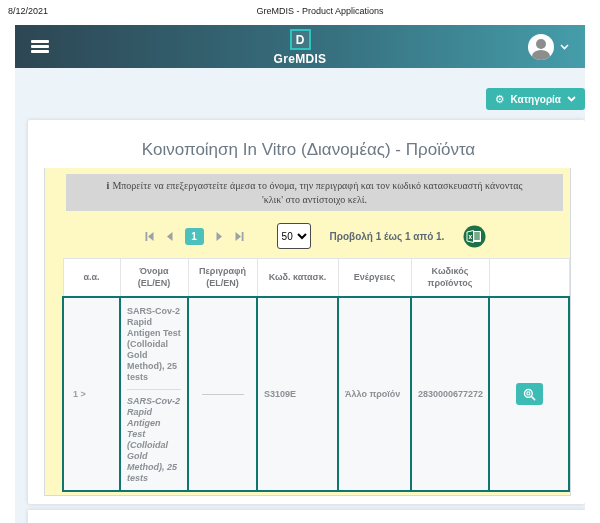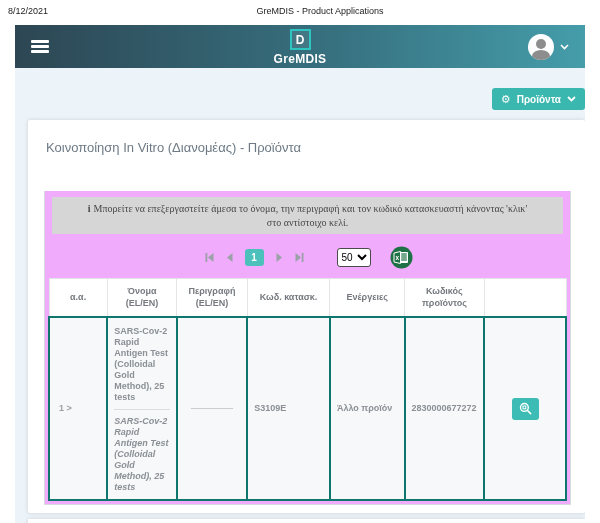--- a/index.html
+++ b/index.html
@@ -35,38 +35,38 @@
 
   .actions-row { display:flex; justify-content:flex-end; padding:20px 0 0 0; }
   .btn-actions { background:#3ab7ae; color:#fff; border:none; border-radius:3px; height:22px;
                  padding:0 9px; font-size:10px; font-weight:bold; display:flex; align-items:center;
                  gap:6px; cursor:pointer; font-family:inherit; }
   .btn-actions .gear { font-size:11px; line-height:1; }
 
   .main-card { margin:10px 0 0 13px; margin-right:0; background:#fff; border-radius:2px;
                box-shadow:0 0 4px rgba(0,0,0,.15); padding:18px 14px 8px 16px; }
 
-  .page-title { font-size:13px; color:#6d7a85; margin:2px 0 36px 2px; font-weight:400; }
+  .page-title { font-size:17px; color:#6d7a85; margin:2px 0 8px 2px; font-weight:400;text-align:center; }
 
   .panel-header { background:#3ab7ae; color:#fff; font-size:10px; font-weight:bold;
                   padding:5px 10px; display:flex; align-items:center; gap:7px; cursor:pointer;
                   border-radius:2px 2px 0 0; }
-  .panel-body { border:1px solid #d5dbe0; border-top:none; padding:4px 3px 3px 3px; background:#f0abfc; }
+  .panel-body { border:1px solid #d5dbe0; border-top:none; padding:4px 3px 3px 17px; background:#fef9c3; }
 
   .info-box { background:#d6d6d6; margin:2px 4px 4px 4px; padding:5px 30px;
               font-family:"Liberation Serif","DejaVu Serif",serif; font-size:10px; color:#474747;
               text-align:center; line-height:1.35; }
   .info-box b { font-weight:bold; margin-right:3px; }
 
   .pagination { display:flex; align-items:center; justify-content:center; gap:7px; padding:8px 0 9px 0; }
   .pg-btn { background:none; border:none; padding:0 1px; cursor:pointer; display:flex; align-items:center; }
   .pg-page { width:19px; height:17px; background:#4cc0ba; color:#fff; font-size:10px; font-weight:bold;
              border:none; border-radius:3px; cursor:pointer; margin:0 2px; font-family:inherit; }
   .pg-size { font-size:10px; border:1px solid #4a4a4a; border-radius:3px; background:#fff;
-             height:19px; margin-left:24px; font-family:inherit; }
+             height:26px; margin-left:24px; font-family:inherit; }
   .pg-summary { font-size:10px; font-weight:bold; color:#5d6a73; margin-left:12px; }
   .excel-btn { background:none; border:none; margin-left:12px; cursor:pointer; padding:0; }
 
   table { width:100%; border-collapse:collapse; table-layout:fixed; font-size:9px; color:#8a9096; }
   th { border:1px solid #e2e5e8; background:#fff; color:#75797e; font-size:9px; font-weight:bold;
        padding:7px 3px; text-align:center; line-height:1.3; }
   td { border:2px solid #0f766e; background:#f7f8f9; padding:6px; vertical-align:middle;
        line-height:1.25;font-weight:bold; }
   td.cell-index { color:#9aa0a6; padding-left:9px; }
   td.cell-name { vertical-align:top; padding-top:8px; line-height:1.22; }
@@ -110,21 +110,21 @@
         <polyline points="1,1 4.5,4.5 8,1" fill="none" stroke="#ffffff" stroke-width="1.6"></polyline>
       </svg>
     </div>
   </div>
 
   <div class="app-body">
 
     <div class="actions-row">
       <button class="btn-actions">
         <span class="gear">⚙</span>
-        <span>Προϊόντα</span>
+        <span>Κατηγορία</span>
         <svg width="9" height="6" viewBox="0 0 9 6">
           <polyline points="1,1 4.5,4.5 8,1" fill="none" stroke="#ffffff" stroke-width="1.8"></polyline>
         </svg>
       </button>
     </div>
 
     <div class="main-card">
       <h1 class="page-title">Κοινοποίηση In Vitro (Διανομέας) - Προϊόντα</h1>
 
       <div class="panel">
@@ -155,20 +155,21 @@
             </button>
             <button class="pg-btn">
               <svg width="11" height="11" viewBox="0 0 11 11">
                 <polygon points="1.5,1 7,5.5 1.5,10" fill="#9aa2a8"></polygon>
                 <rect x="7.7" y="1" width="1.8" height="9" fill="#9aa2a8"></rect>
               </svg>
             </button>
             <select class="pg-size">
               <option>50</option>
             </select>
+            <span class="pg-summary">Προβολή 1 έως 1 από 1.</span>
             <button class="excel-btn">
               <svg width="23" height="23" viewBox="0 0 23 23">
                 <circle cx="11.5" cy="11.5" r="11" fill="#1e7145"></circle>
                 <rect x="10" y="6" width="8" height="11" rx="1" fill="#ffffff"></rect>
                 <rect x="11.2" y="7.4" width="5.6" height="1.2" fill="#1e7145"></rect>
                 <rect x="11.2" y="9.4" width="5.6" height="1.2" fill="#1e7145"></rect>
                 <rect x="11.2" y="11.4" width="5.6" height="1.2" fill="#1e7145"></rect>
                 <rect x="11.2" y="13.4" width="5.6" height="1.2" fill="#1e7145"></rect>
                 <polygon points="4,7 10.5,5.5 10.5,17.5 4,16" fill="#1e7145" stroke="#ffffff" stroke-width="1"></polygon>
                 <text x="7.2" y="14.2" font-size="6.5" font-weight="bold" fill="#ffffff" text-anchor="middle" font-family="Liberation Sans, sans-serif">x</text>

